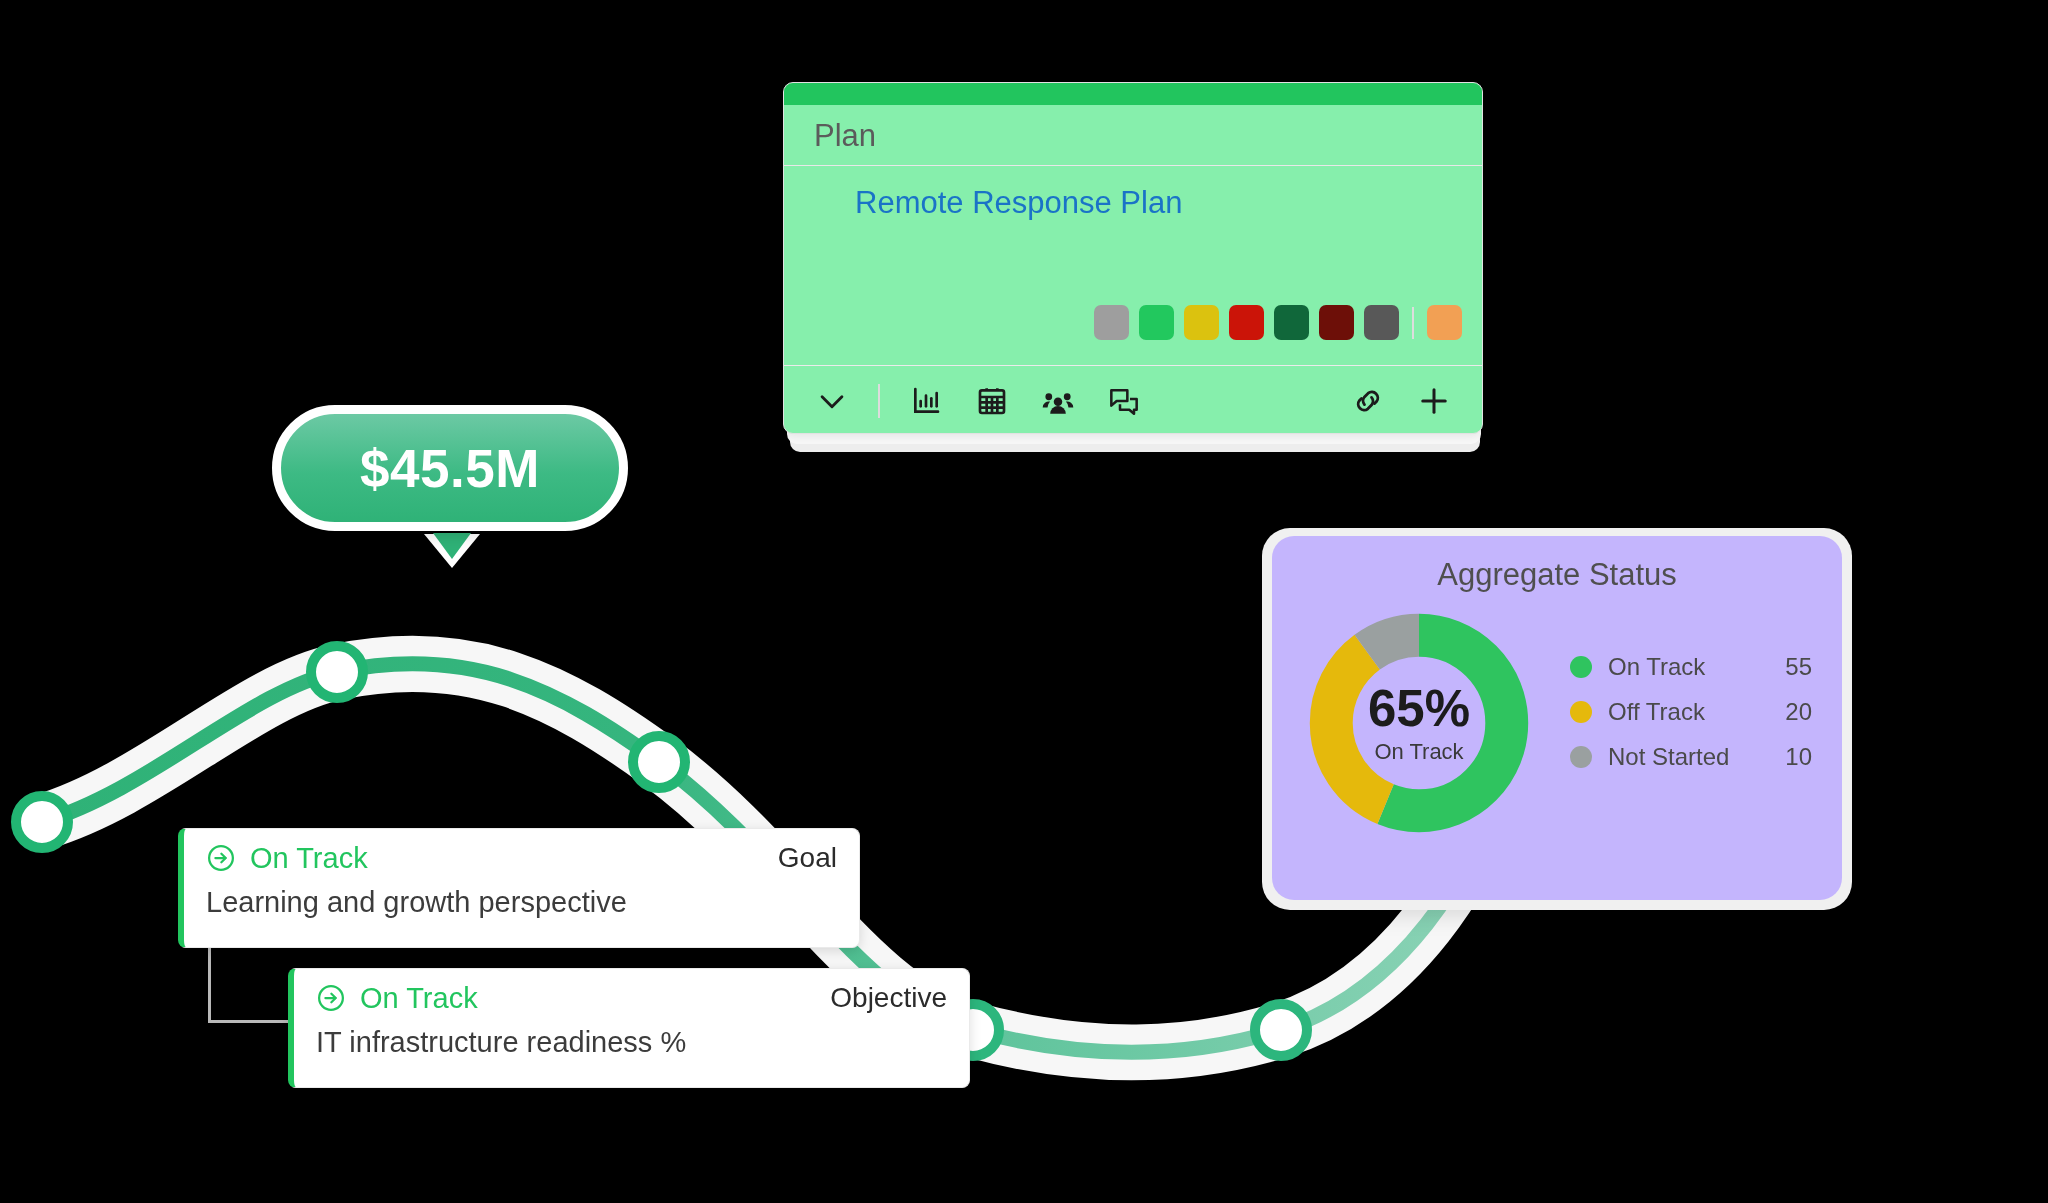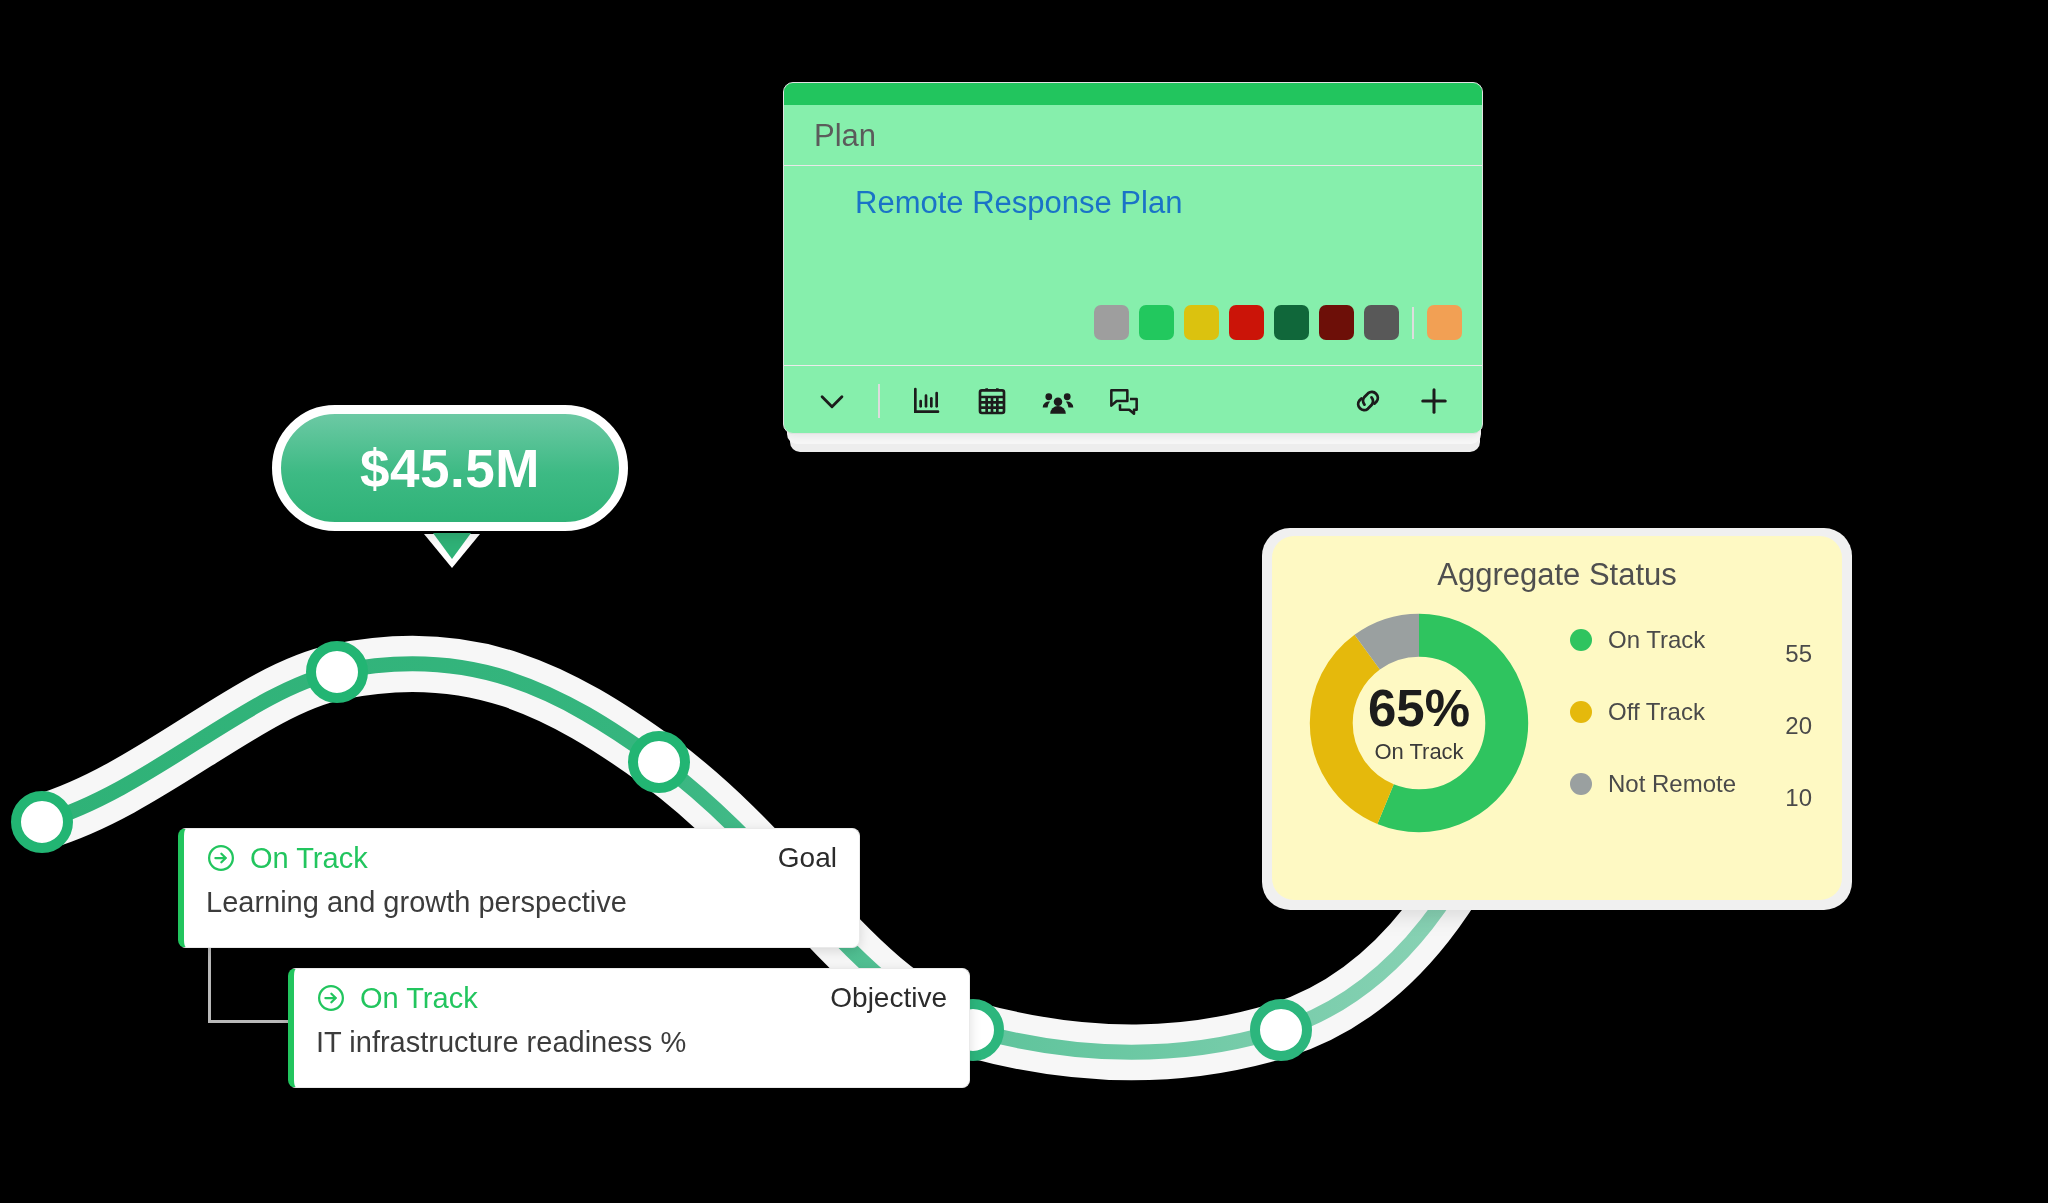--- a/index.html
+++ b/index.html
@@ -181,21 +181,21 @@
     border-radius: 28px;
     background: #f0f0f0;
     box-shadow: 0 6px 22px rgba(0,0,0,0.12);
   }
   #agg-card {
     position: absolute;
     left: 1272px;
     top: 536px;
     width: 570px;
     height: 364px;
-    background: #fef9c3;
+    background: #c4b5fd;
     border-radius: 22px;
   }
   #agg-title {
     text-align: center;
     font-size: 31px;
     color: #4f4f4f;
     padding-top: 22px;
     line-height: 1.1;
   }
   #agg-body {
@@ -248,21 +248,20 @@
     flex: 0 0 auto;
   }
   .legend-label {
     margin-left: 16px;
     width: 160px;
   }
   .legend-value {
     text-align: right;
     width: 44px;
     color: #4a4a4a;
-    margin-top: 27px;
   }
 
   
   .status-card {
     position: absolute;
     background: #ffffff;
     border-radius: 8px;
     border: 1px solid #eaeaea;
     border-left: 6px solid #22c55e;
     box-shadow: 0 3px 12px rgba(0,0,0,0.13);
@@ -461,21 +460,21 @@
           <span class="legend-label">On Track</span>
           <span class="legend-value">55</span>
         </div>
         <div class="legend-row">
           <span class="legend-dot" style="background:#e5b90c"></span>
           <span class="legend-label">Off Track</span>
           <span class="legend-value">20</span>
         </div>
         <div class="legend-row">
           <span class="legend-dot" style="background:#9aa0a0"></span>
-          <span class="legend-label">Not Remote</span>
+          <span class="legend-label">Not Started</span>
           <span class="legend-value">10</span>
         </div>
       </div>
 
     </div>
   </div>
 
   <div id="card-connector"></div>
 
   <div id="goal-card" class="status-card">

